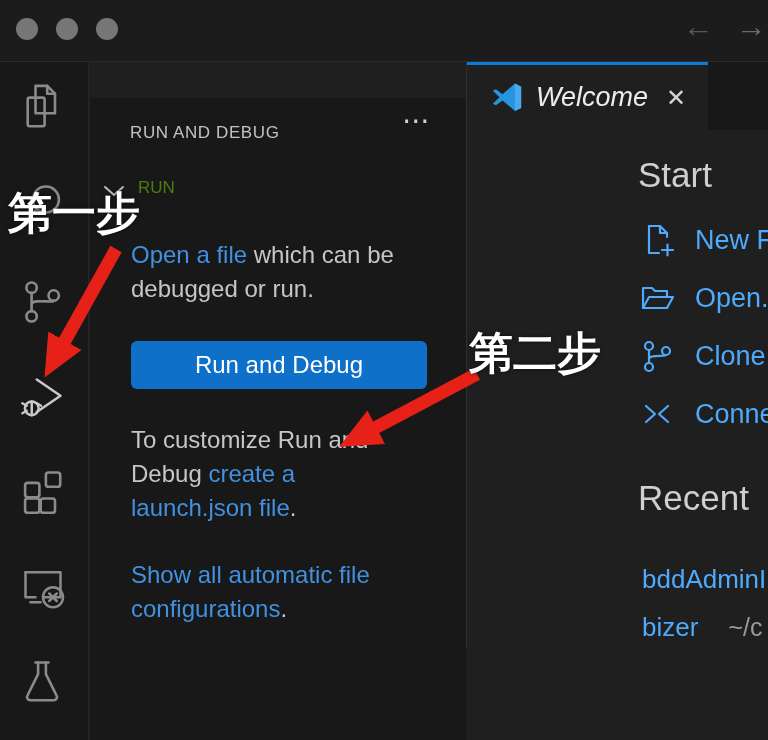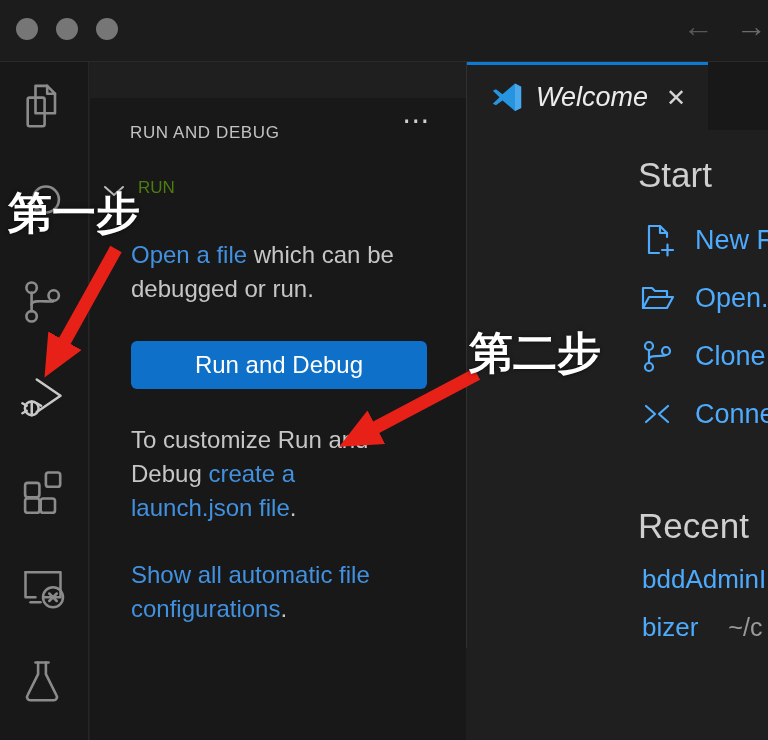--- a/index.html
+++ b/index.html
@@ -45,21 +45,21 @@
   .editor { position:absolute; left:466px; top:62px; width:302px; height:586px;
     background:#1f1f1f; border-left:1px solid #303030; overflow:hidden; }
   .tabbar { position:absolute; left:0; top:0; width:302px; height:68px; background:#181818; }
   .tab { position:absolute; left:0; top:0; width:241px; height:68px; background:#1f1f1f;
     border-top:3px solid #0d7ad6; display:flex; align-items:center; cursor:pointer; }
   .tab-logo { margin-left:23px; width:34px; height:34px; flex:0 0 auto; }
   .tab-label { margin-left:12px; font-size:27px; font-style:italic; color:#ececec; white-space:nowrap; }
   .tab-close { margin-left:18px; font-size:24px; color:#d4d4d4; cursor:pointer; }
   .ed-heading { position:absolute; left:171px; font-size:35px; color:#cfcfcf; white-space:nowrap; }
   .h-start { top:93px; }
-  .h-recent { top:444px; }
+  .h-recent { top:416px; }
   .start-item { position:absolute; left:172px; display:flex; align-items:center; white-space:nowrap; cursor:pointer; }
   .start-item svg { stroke:#4daafc; fill:none; stroke-width:2.2; stroke-linejoin:round; stroke-linecap:round; flex:0 0 auto; }
   .start-label { margin-left:20px; font-size:27px; color:#4daafc; }
   .si-1{top:160px} .si-2{top:218px} .si-3{top:276px} .si-4{top:334px}
   .recent-item { position:absolute; left:175px; font-size:26px; white-space:nowrap; cursor:pointer; }
   .ri-1{top:502px} .ri-2{top:550px} .ri-3{top:598px}
   .ri-4{top:641px; height:14px; overflow:hidden; }
   .recent-name { color:#4daafc; }
   .recent-path { color:#9a9a9a; margin-left:30px; font-size:25px; }
   .ed-bottom { position:absolute; left:0; top:656px; width:302px; height:22px;

